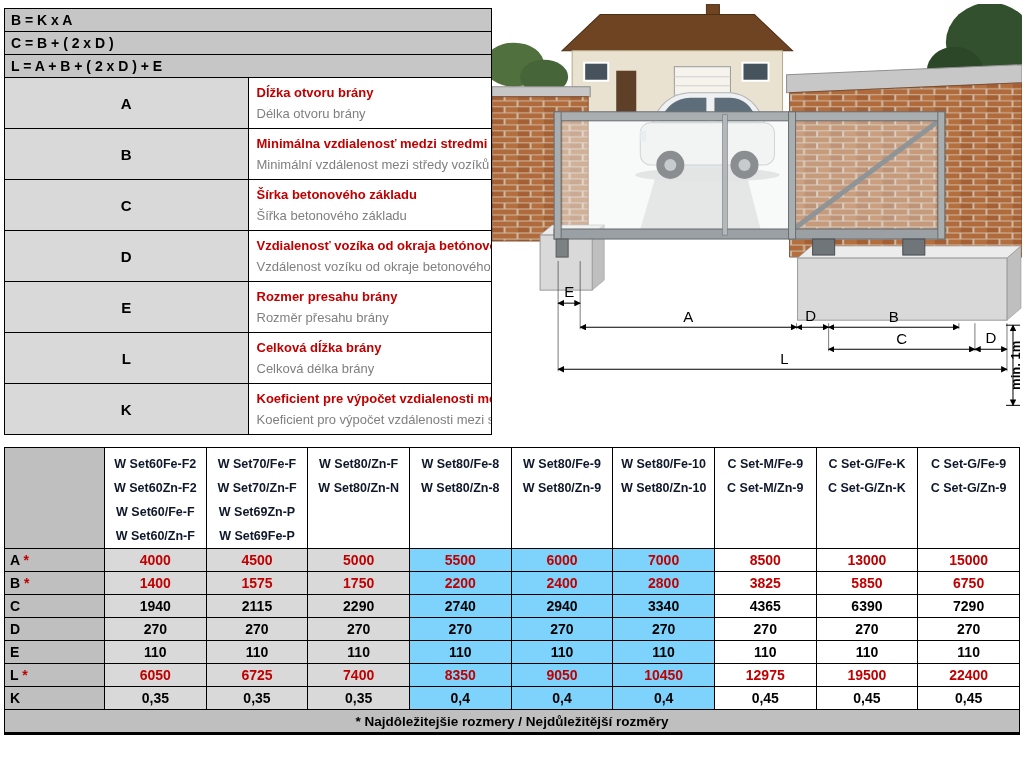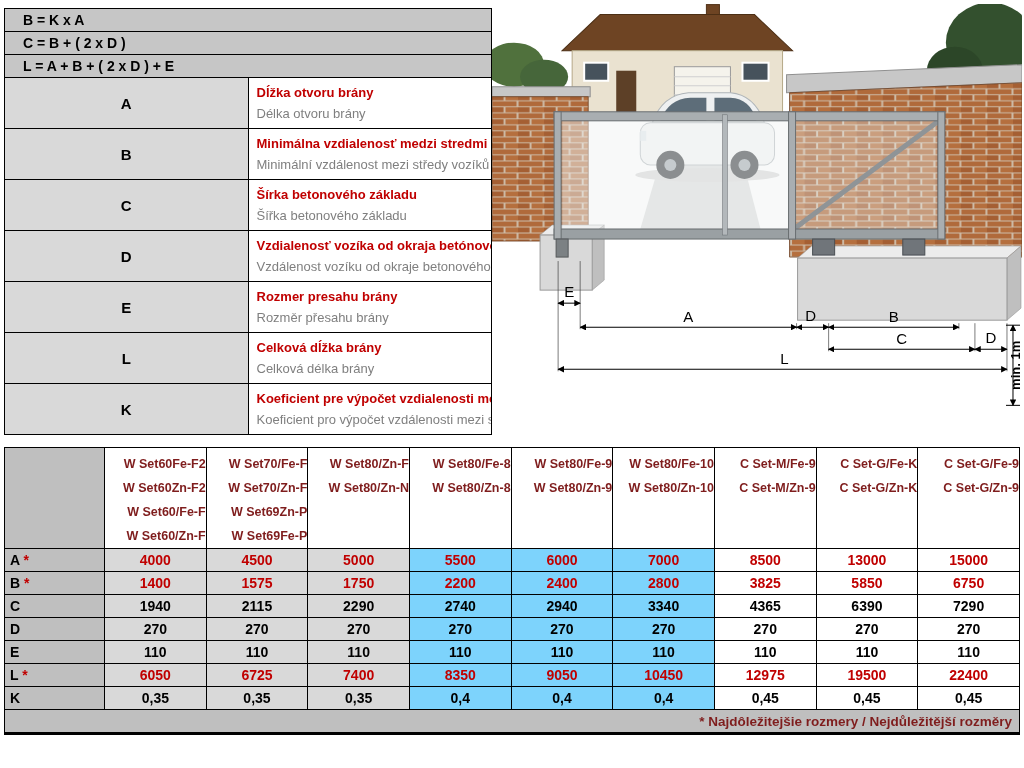--- a/index.html
+++ b/index.html
@@ -5,45 +5,45 @@
   *{margin:0;padding:0;box-sizing:border-box}
   html,body{width:1024px;height:768px;background:#fff;font-family:"Liberation Sans",sans-serif}
   .page{position:relative;width:1024px;height:768px;overflow:hidden;background:#fff}
 
   table{border-collapse:collapse}
 
   
   .legend-wrap{position:absolute;left:4px;top:8px}
   .legend{width:488px;table-layout:fixed}
   .legend td{border:1px solid #000}
-  .legend tr.formula td{background:#c6c6c6;font-weight:700;font-size:14px;padding:1px 18px;height:23px}
+  .legend tr.formula td{background:#c6c6c6;font-weight:700;font-size:14px;padding:1px 6px;height:23px}
   .legend td.letter{width:38px;background:#d9d9d9;text-align:center;font-weight:700;font-size:15px}
   .legend td.desc{padding:4px 8px;height:49px;vertical-align:middle;background:#fff;overflow:hidden}
   .legend .sk{color:#c00000;font-weight:700;font-size:13px;line-height:21px;white-space:nowrap}
   .legend .cz{color:#7f7f7f;font-weight:400;font-size:13px;line-height:21px;white-space:nowrap}
 
   
   .diagram-wrap{position:absolute;left:492px;top:4px;width:530px;height:436px}
   svg{display:block}
   svg text{font-family:"Liberation Sans",sans-serif;font-size:15px;fill:#000;font-weight:400}
   svg text.small{font-size:13px;font-weight:700}
 
   
   .spec-wrap{position:absolute;left:4px;top:447px}
   .spec{width:1016px;table-layout:fixed;border-bottom:3px solid #000}
   .spec th,.spec td{border:1px solid #000}
-  .spec thead th{vertical-align:top;padding-top:4px;font-size:12.5px;line-height:24px;color:#7f1d1d;font-weight:700;background:#fff;white-space:nowrap;text-align:right}
+  .spec thead th{vertical-align:top;padding-top:4px;font-size:12.5px;line-height:24px;color:#0f172a;font-weight:700;background:#fff;white-space:nowrap;text-align:center}
   .spec thead th.corner{background:#bfbfbf}
   .spec tbody th{background:#bfbfbf;text-align:left;padding-left:5px;font-size:14px;font-weight:700;height:23px;white-space:nowrap}
   .spec tbody td{text-align:center;font-size:14px;font-weight:700;height:23px}
   .spec td.band-a{background:#d9d9d9}
   .spec td.band-b{background:#7dd3fc}
   .spec td.band-c{background:#fff}
   .spec tbody tr.hl td{color:#c00000}
-  .spec tfoot td{background:#bfbfbf;color:#7f1d1d;font-weight:700;font-size:13.5px;text-align:right;padding:3px 7px;height:24px}
+  .spec tfoot td{background:#bfbfbf;color:#000000;font-weight:700;font-size:13.5px;text-align:center;padding:3px 7px;height:24px}
   .star{color:#c00000}
 </style>
 </head>
 <body>
 
 <div class="page">
 
   <div class="legend-wrap">
     <table class="legend">
       <tbody>

